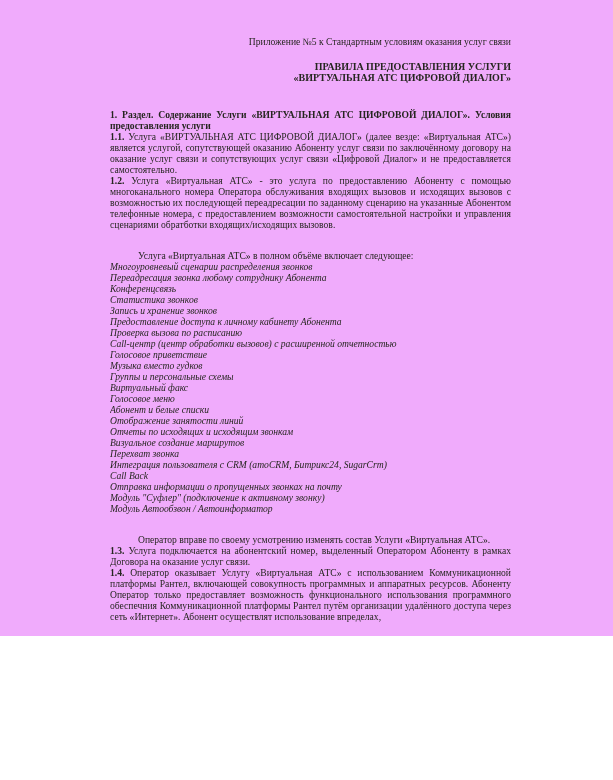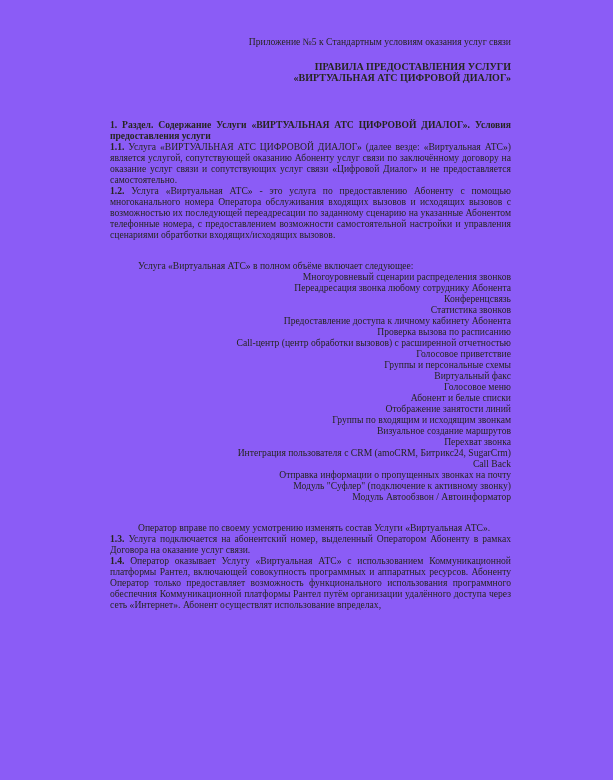--- a/index.html
+++ b/index.html
@@ -6,61 +6,62 @@
   html, body { background: #ffffff; }
   body {
     width: 613px;
     height: 780px;
     font-family: "Liberation Serif", serif;
     color: #262620;
   }
   .page {
     position: relative;
     width: 613px;
-    height: 780px;
-    background: #8b5cf6;
+    height: 636px;
+    background: #f0abfc;
     overflow: hidden;
   }
   .content {
     position: absolute;
     left: 110px;
     top: 36px;
     width: 401px;
     font-size: 9.6px;
     line-height: 11px;
   }
   .doc-header {
     text-align: right;
   }
   .doc-title {
     margin-top: 14px;
     text-align: right;
     font-weight: bold;
     font-size: 10px;
   }
   .section-heading {
-    margin-top: 36px;
+    margin-top: 26px;
     font-weight: bold;
     text-align: justify;
   }
   .para {
     text-align: justify;
   }
   .pnum {
     font-weight: bold;
   }
   .indented {
     text-indent: 28px;
     text-align: justify;
     margin-top: 20px;
   }
   .features .feature-line {
-    text-align: right;
+    text-align: left;
     white-space: nowrap;
     overflow: hidden;
+    font-style: italic;
   }
 </style>
 </head>
 <body>
 
 <div class="page">
   <div class="content">
 
     <div class="doc-header">
       <div>Приложение №5 к Стандартным условиям оказания услуг связи</div>
@@ -77,30 +78,32 @@
 
     <p class="para"><span class="pnum">1.2.</span> <span>Услуга «Виртуальная АТС» - это услуга по предоставлению Абоненту с помощью многоканального номера Оператора обслуживания входящих вызовов и исходящих вызовов с возможностью их последующей переадресации по заданному сценарию на указанные Абонентом телефонные номера, с предоставлением возможности самостоятельной настройки и управления сценариями обратботки входящих/исходящих вызовов.</span></p>
 
     <p class="indented">Услуга «Виртуальная АТС» в полном объёме включает следующее:</p>
 
     <div class="features">
         <div class="feature-line">Многоуровневый сценарии распределения звонков</div>
         <div class="feature-line">Переадресация звонка любому сотруднику Абонента</div>
         <div class="feature-line">Конференцсвязь</div>
         <div class="feature-line">Статистика звонков</div>
+        <div class="feature-line">Запись и хранение звонков</div>
         <div class="feature-line">Предоставление доступа к личному кабинету Абонента</div>
         <div class="feature-line">Проверка вызова по расписанию</div>
         <div class="feature-line">Call-центр (центр обработки вызовов) с расширенной отчетностью</div>
         <div class="feature-line">Голосовое приветствие</div>
+        <div class="feature-line">Музыка вместо гудков</div>
         <div class="feature-line">Группы и персональные схемы</div>
         <div class="feature-line">Виртуальный факс</div>
         <div class="feature-line">Голосовое меню</div>
         <div class="feature-line">Абонент и белые списки</div>
         <div class="feature-line">Отображение занятости линий</div>
-        <div class="feature-line">Группы по входящим и исходящим звонкам</div>
+        <div class="feature-line">Отчеты по исходящих и исходящим звонкам</div>
         <div class="feature-line">Визуальное создание маршрутов</div>
         <div class="feature-line">Перехват звонка</div>
         <div class="feature-line">Интеграция пользователя с CRM (amoCRM, Битрикс24, SugarCrm)</div>
         <div class="feature-line">Call Back</div>
         <div class="feature-line">Отправка информации о пропущенных звонках на почту</div>
         <div class="feature-line">Модуль "Суфлер" (подключение к активному звонку)</div>
         <div class="feature-line">Модуль Автообзвон / Автоинформатор</div>
       </div>
 
     <p class="indented">Оператор вправе по своему усмотрению изменять состав Услуги «Виртуальная АТС».</p>

